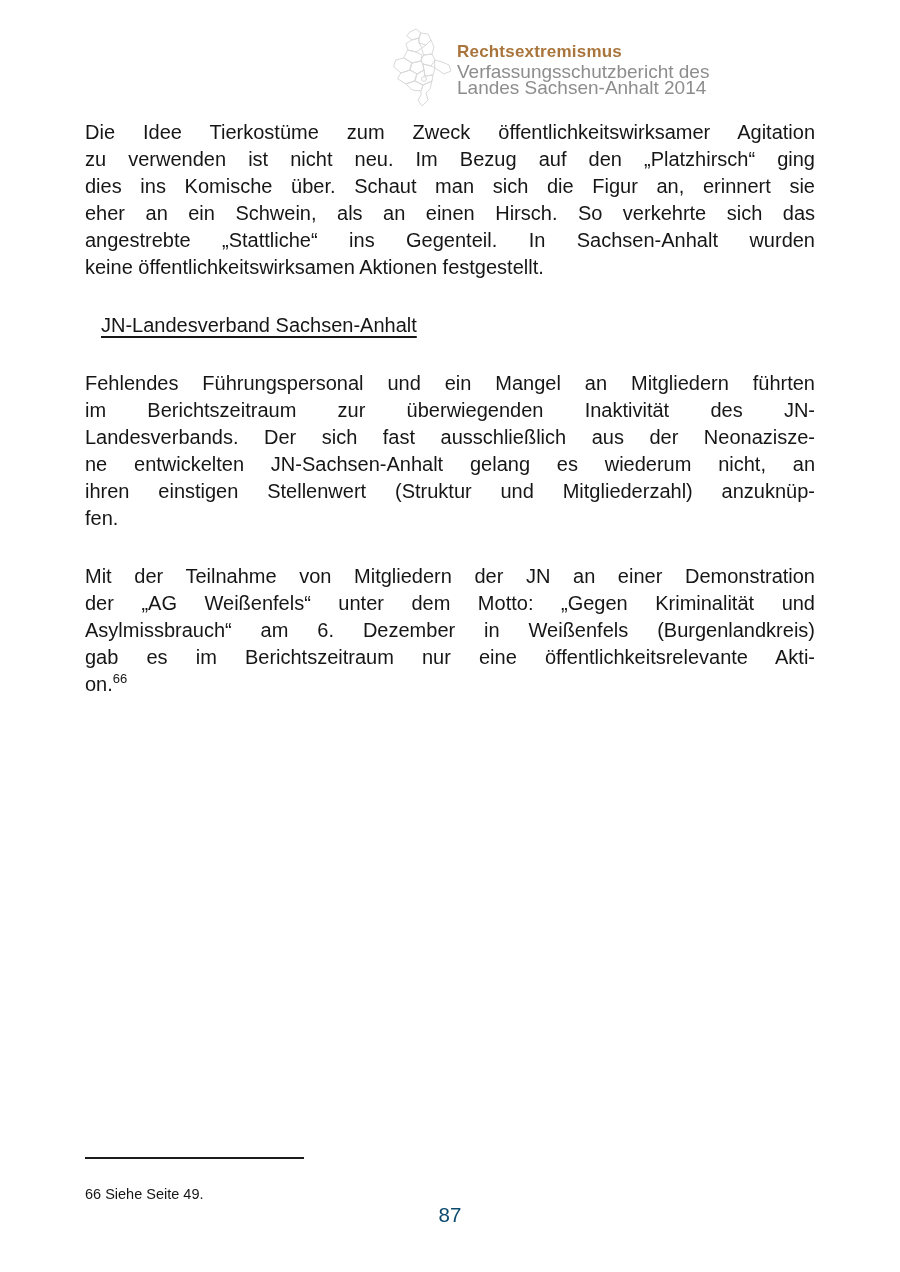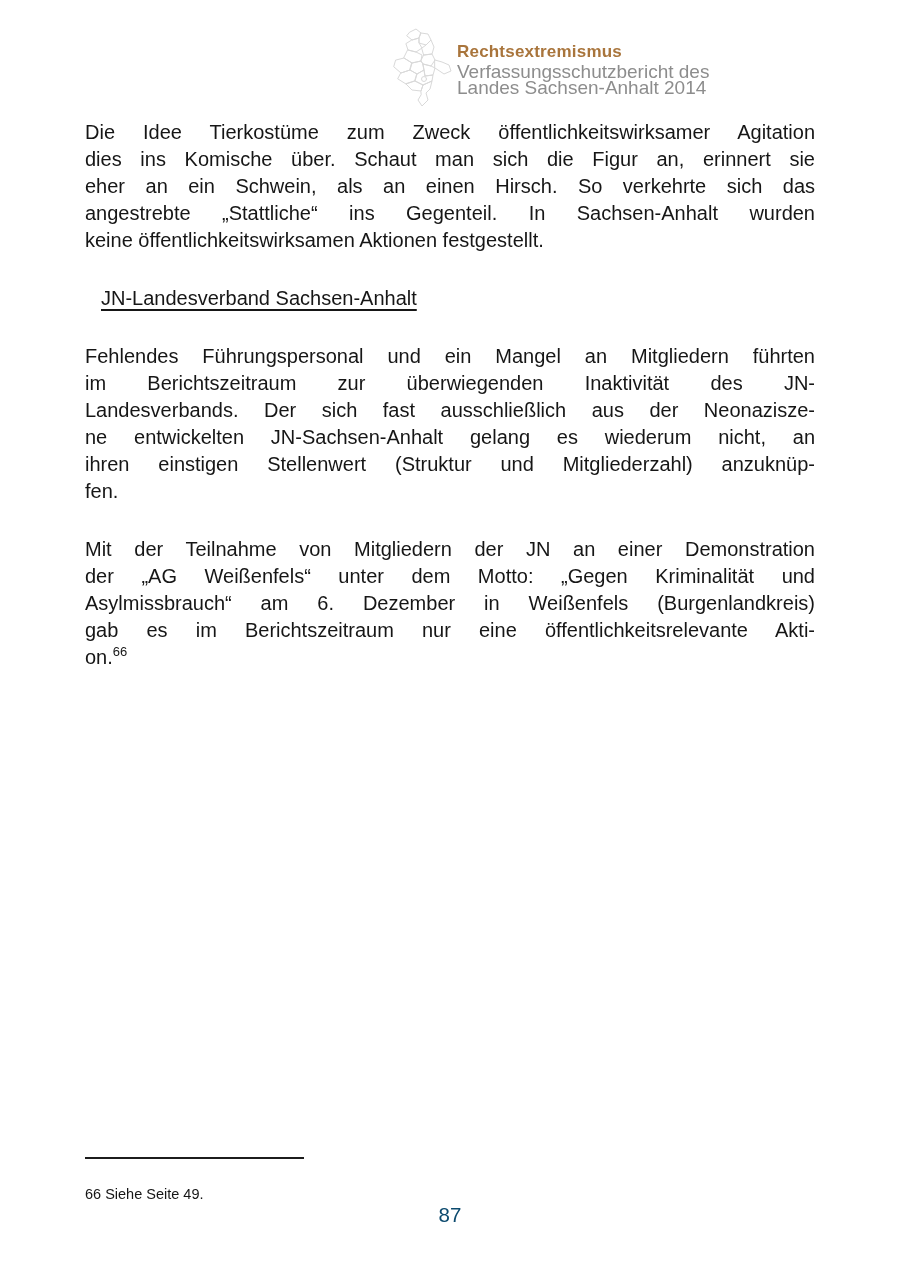--- a/index.html
+++ b/index.html
@@ -134,20 +134,21 @@
       <div class="header-title">Rechtsextremismus</div>
       <div class="header-sub">Verfassungsschutzbericht des</div>
       <div class="header-sub">Landes Sachsen-Anhalt 2014</div>
     </div>
   </div>
 
   <div class="body-text">
 
     <p class="para">
       <span class="jline">Die Idee Tierkostüme zum Zweck öffentlichkeitswirksamer Agitation</span>
+      <span class="jline">zu verwenden ist nicht neu. Im Bezug auf den „Platzhirsch“ ging</span>
       <span class="jline">dies ins Komische über. Schaut man sich die Figur an, erinnert sie</span>
       <span class="jline">eher an ein Schwein, als an einen Hirsch. So verkehrte sich das</span>
       <span class="jline">angestrebte „Stattliche“ ins Gegenteil. In Sachsen-Anhalt wurden</span>
       <span class="jline last">keine öffentlichkeitswirksamen Aktionen festgestellt.</span>
     </p>
 
     <h2 class="section-heading">
       <span class="underlined">JN-Landesverband Sachsen-Anhalt</span>
     </h2>
 

